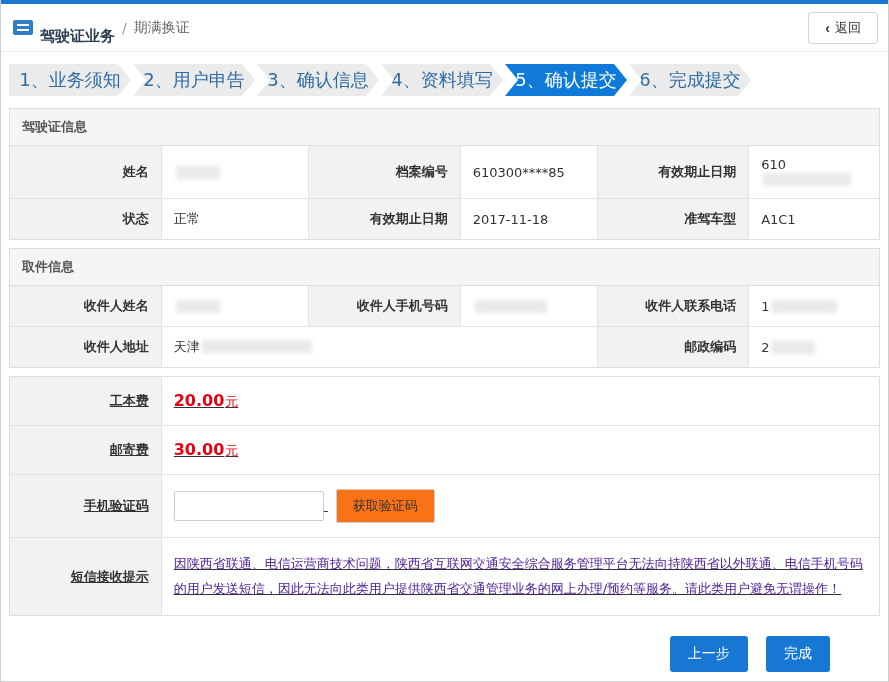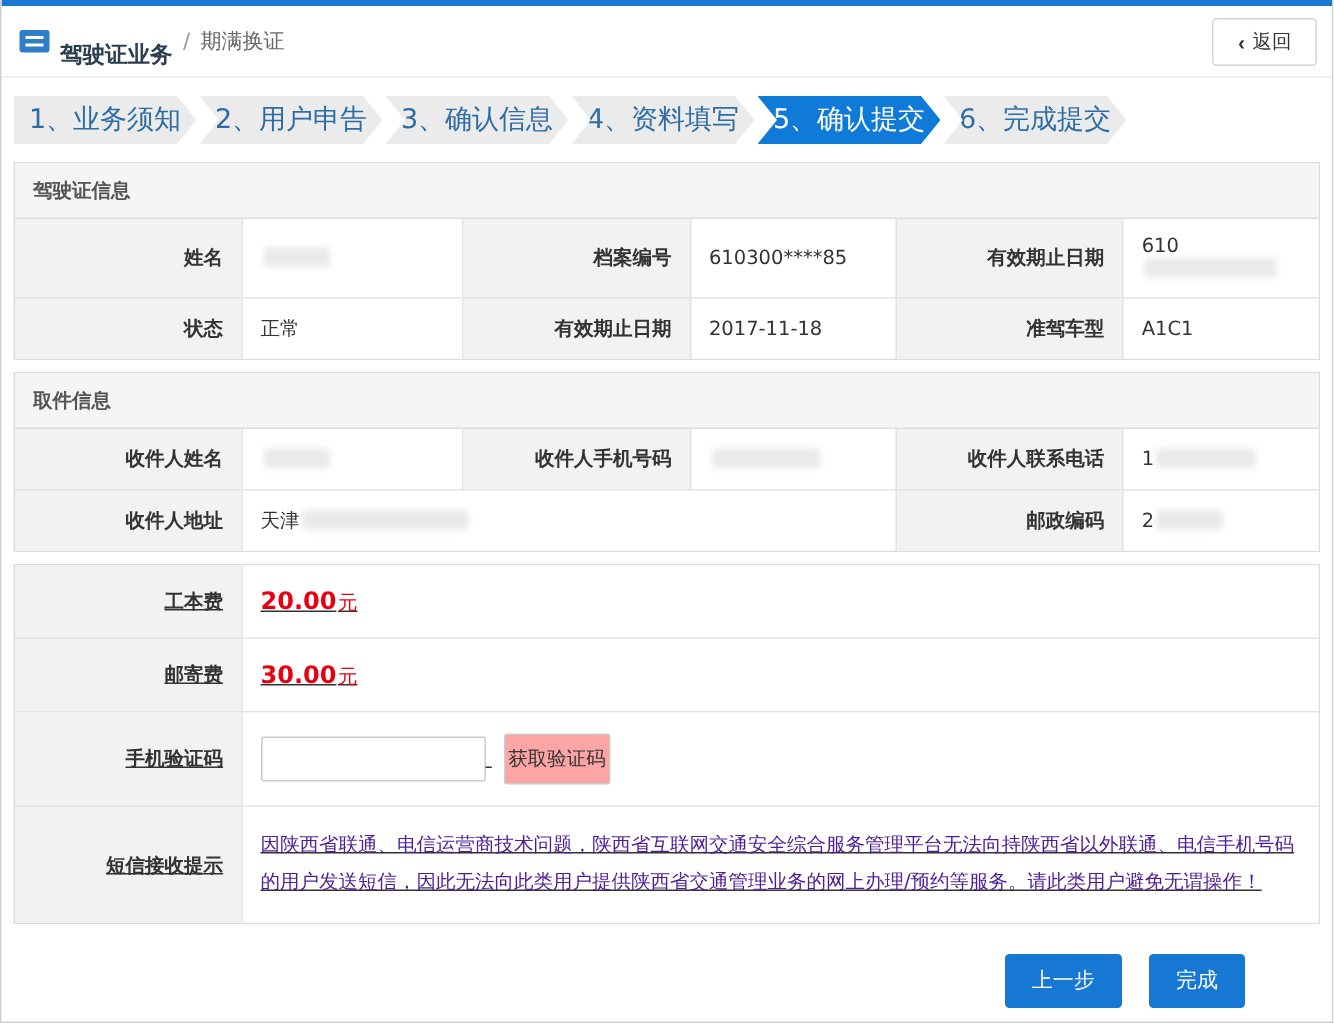--- a/index.html
+++ b/index.html
@@ -73,21 +73,21 @@
   table.fees td { padding: 14px 12px; text-decoration: underline; }
   .fee-amount { color: #e60012; font-weight: bold; font-size: 16px; }
   .fee-unit { color: #e60012; font-size: 13px; margin-left: 1px; }
 
   .captcha-input {
     width: 150px; height: 30px; border: 1px solid #ccc; border-radius: 2px;
     padding: 0 8px; font-size: 13px; vertical-align: middle;
     font-family: "DejaVu Sans", "Liberation Sans", sans-serif;
   }
   .captcha-btn {
-    margin-left: 8px; padding: 7px 2px; background: #fca5a5;
+    margin-left: 8px; padding: 7px 16px; background: #f97316;
     border: 1px solid #ccc; border-radius: 2px; color: #333; font-size: 13px;
     cursor: pointer; vertical-align: middle;
     font-family: "DejaVu Sans", "Liberation Sans", sans-serif;
   }
   .sms-notice { color: #4c1d95; line-height: 1.9; font-size: 13px; }
 
   .actions { text-align: right; padding: 12px 58px 0 0; }
   .btn-primary {
     background: #1678d3; color: #fff; border: none; border-radius: 3px;
     padding: 9px 18px; font-size: 14px; margin-left: 14px; cursor: pointer;

